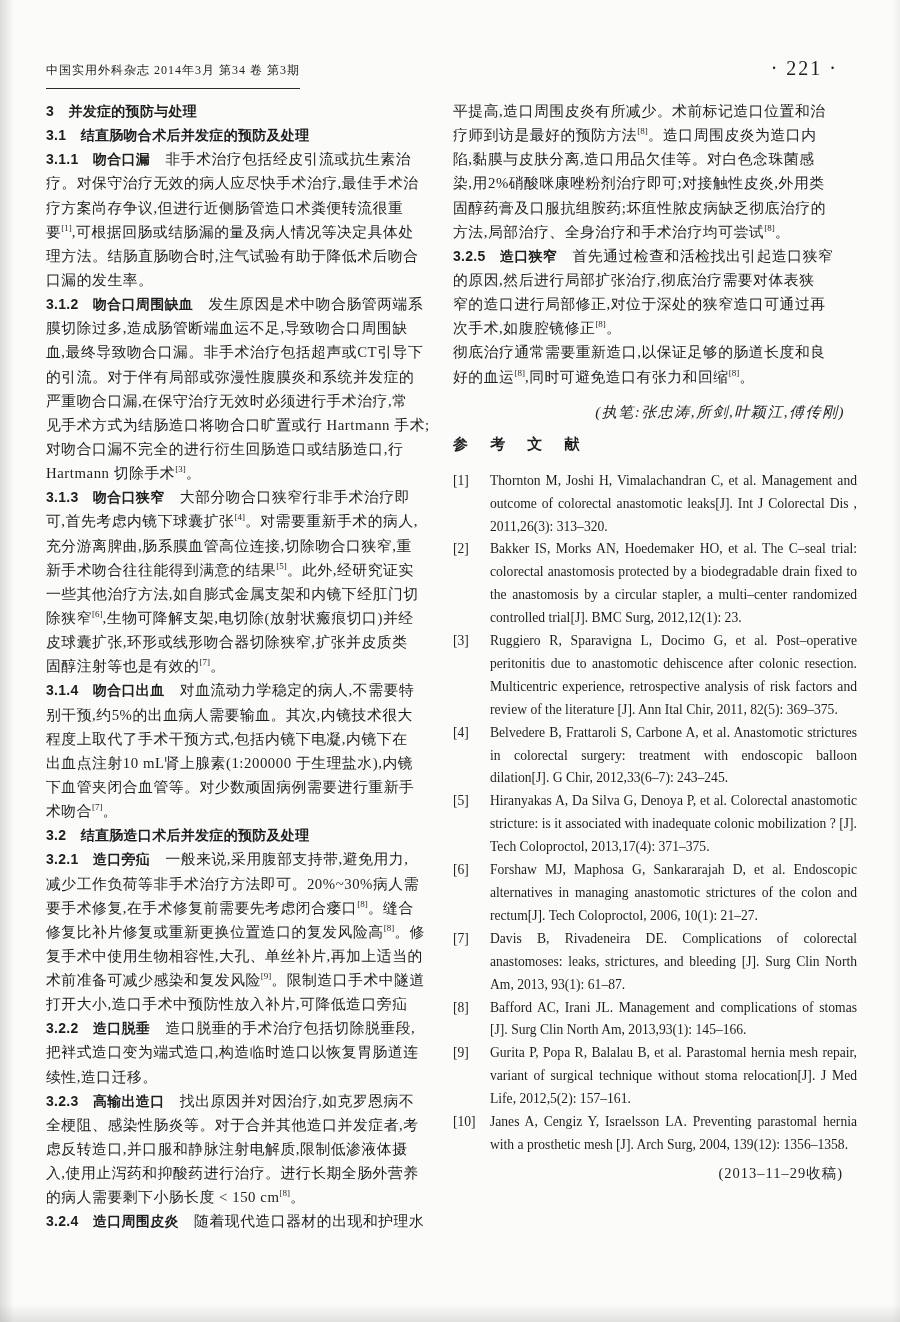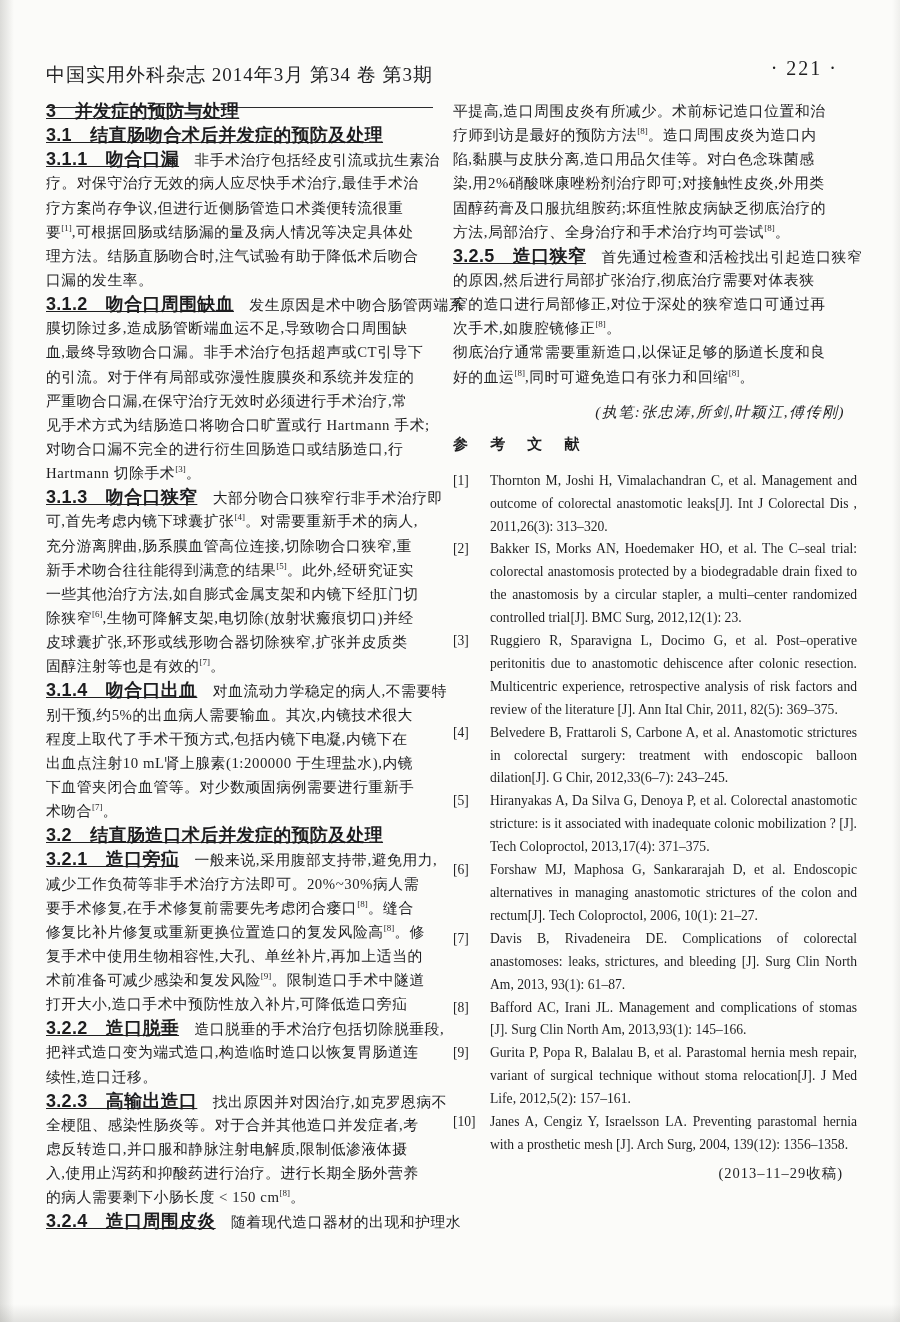--- a/index.html
+++ b/index.html
@@ -4,39 +4,39 @@
 <style>
   html,body{margin:0;padding:0;}
   body{
     width:900px;height:1322px;position:relative;overflow:hidden;
     background:#fbfbf9;color:#1e1e20;
     font-family:"Liberation Serif",serif;
   }
   .page{position:absolute;inset:0;}
   .journal-header{
     position:absolute;left:46px;top:62px;
-    font-size:19px;letter-spacing:1px;
-    border-bottom:1.5px solid #2b2b2d;padding-bottom:19px;
+    font-size:12px;letter-spacing:1px;
+    border-bottom:1.5px solid #2b2b2d;padding-bottom:9px;
     white-space:nowrap;
     text-align:right;
   }
   .page-number{
     position:absolute;top:57px;right:62px;
     font-size:20px;letter-spacing:2px;
   }
   .col{position:absolute;top:99px;}
   .col.left{left:46px;width:398px;}
   .col.right{left:453px;width:404px;}
   .ln{
     font-size:14.8px;line-height:24.15px;height:24.15px;
     white-space:nowrap;letter-spacing:0.55px;
   }
   .ln .bh{
     font-family:"Liberation Sans",sans-serif;
-    font-weight:700;font-size:18px;letter-spacing:0.3px;text-decoration:underline;
+    font-weight:700;font-size:14px;letter-spacing:0.3px;
   }
   .ln sup{font-size:9px;letter-spacing:0;vertical-align:super;line-height:0;}
   .signature{
     text-align:right;font-style:italic;
     font-size:15px;letter-spacing:1.5px;
     margin-top:11px;padding-right:12px;height:24px;line-height:24px;
   }
   .refs-title{
     font-family:"Liberation Sans",sans-serif;font-weight:700;
     font-size:15px;letter-spacing:9px;

